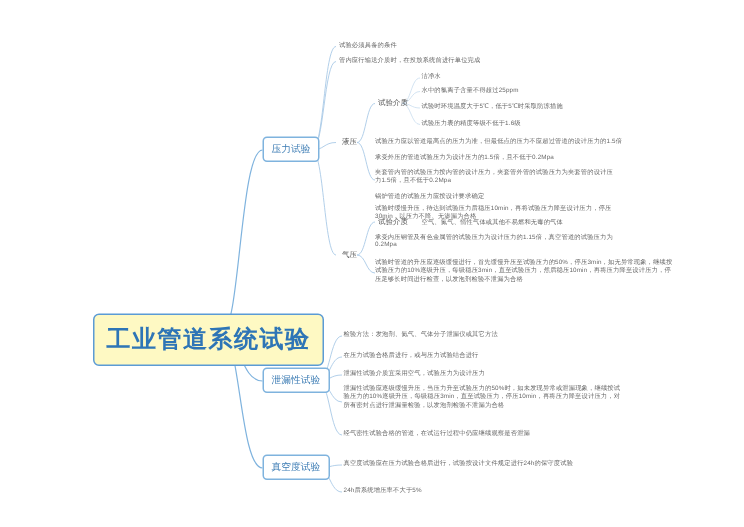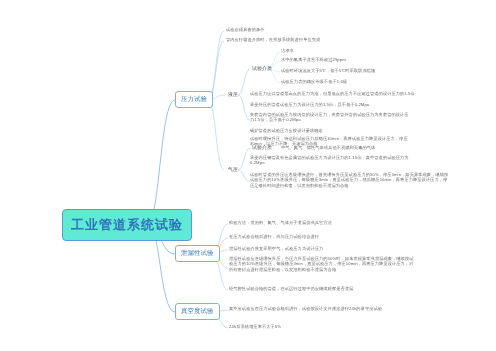--- a/index.html
+++ b/index.html
@@ -18,25 +18,25 @@
     position: absolute;
     left: 0; top: 0;
     width: 496px;
     height: 351px;
   }
   .node {
     position: absolute;
     box-sizing: border-box;
   }
   .root-node {
-    background: #5eead4;
+    background: #fef9c3;
     border: 1px solid #5b9bd5;
     border-radius: 4px;
     color: #2e75b6;
-    font-size: 13px;
+    font-size: 16px;
     font-weight: bold;
     letter-spacing: 1px;
     padding: 6px 8px;
     white-space: nowrap;
     text-align: center;
   }
   .branch-node {
     background: #ffffff;
     border: 1px solid #7fb3de;
     border-radius: 3px;

